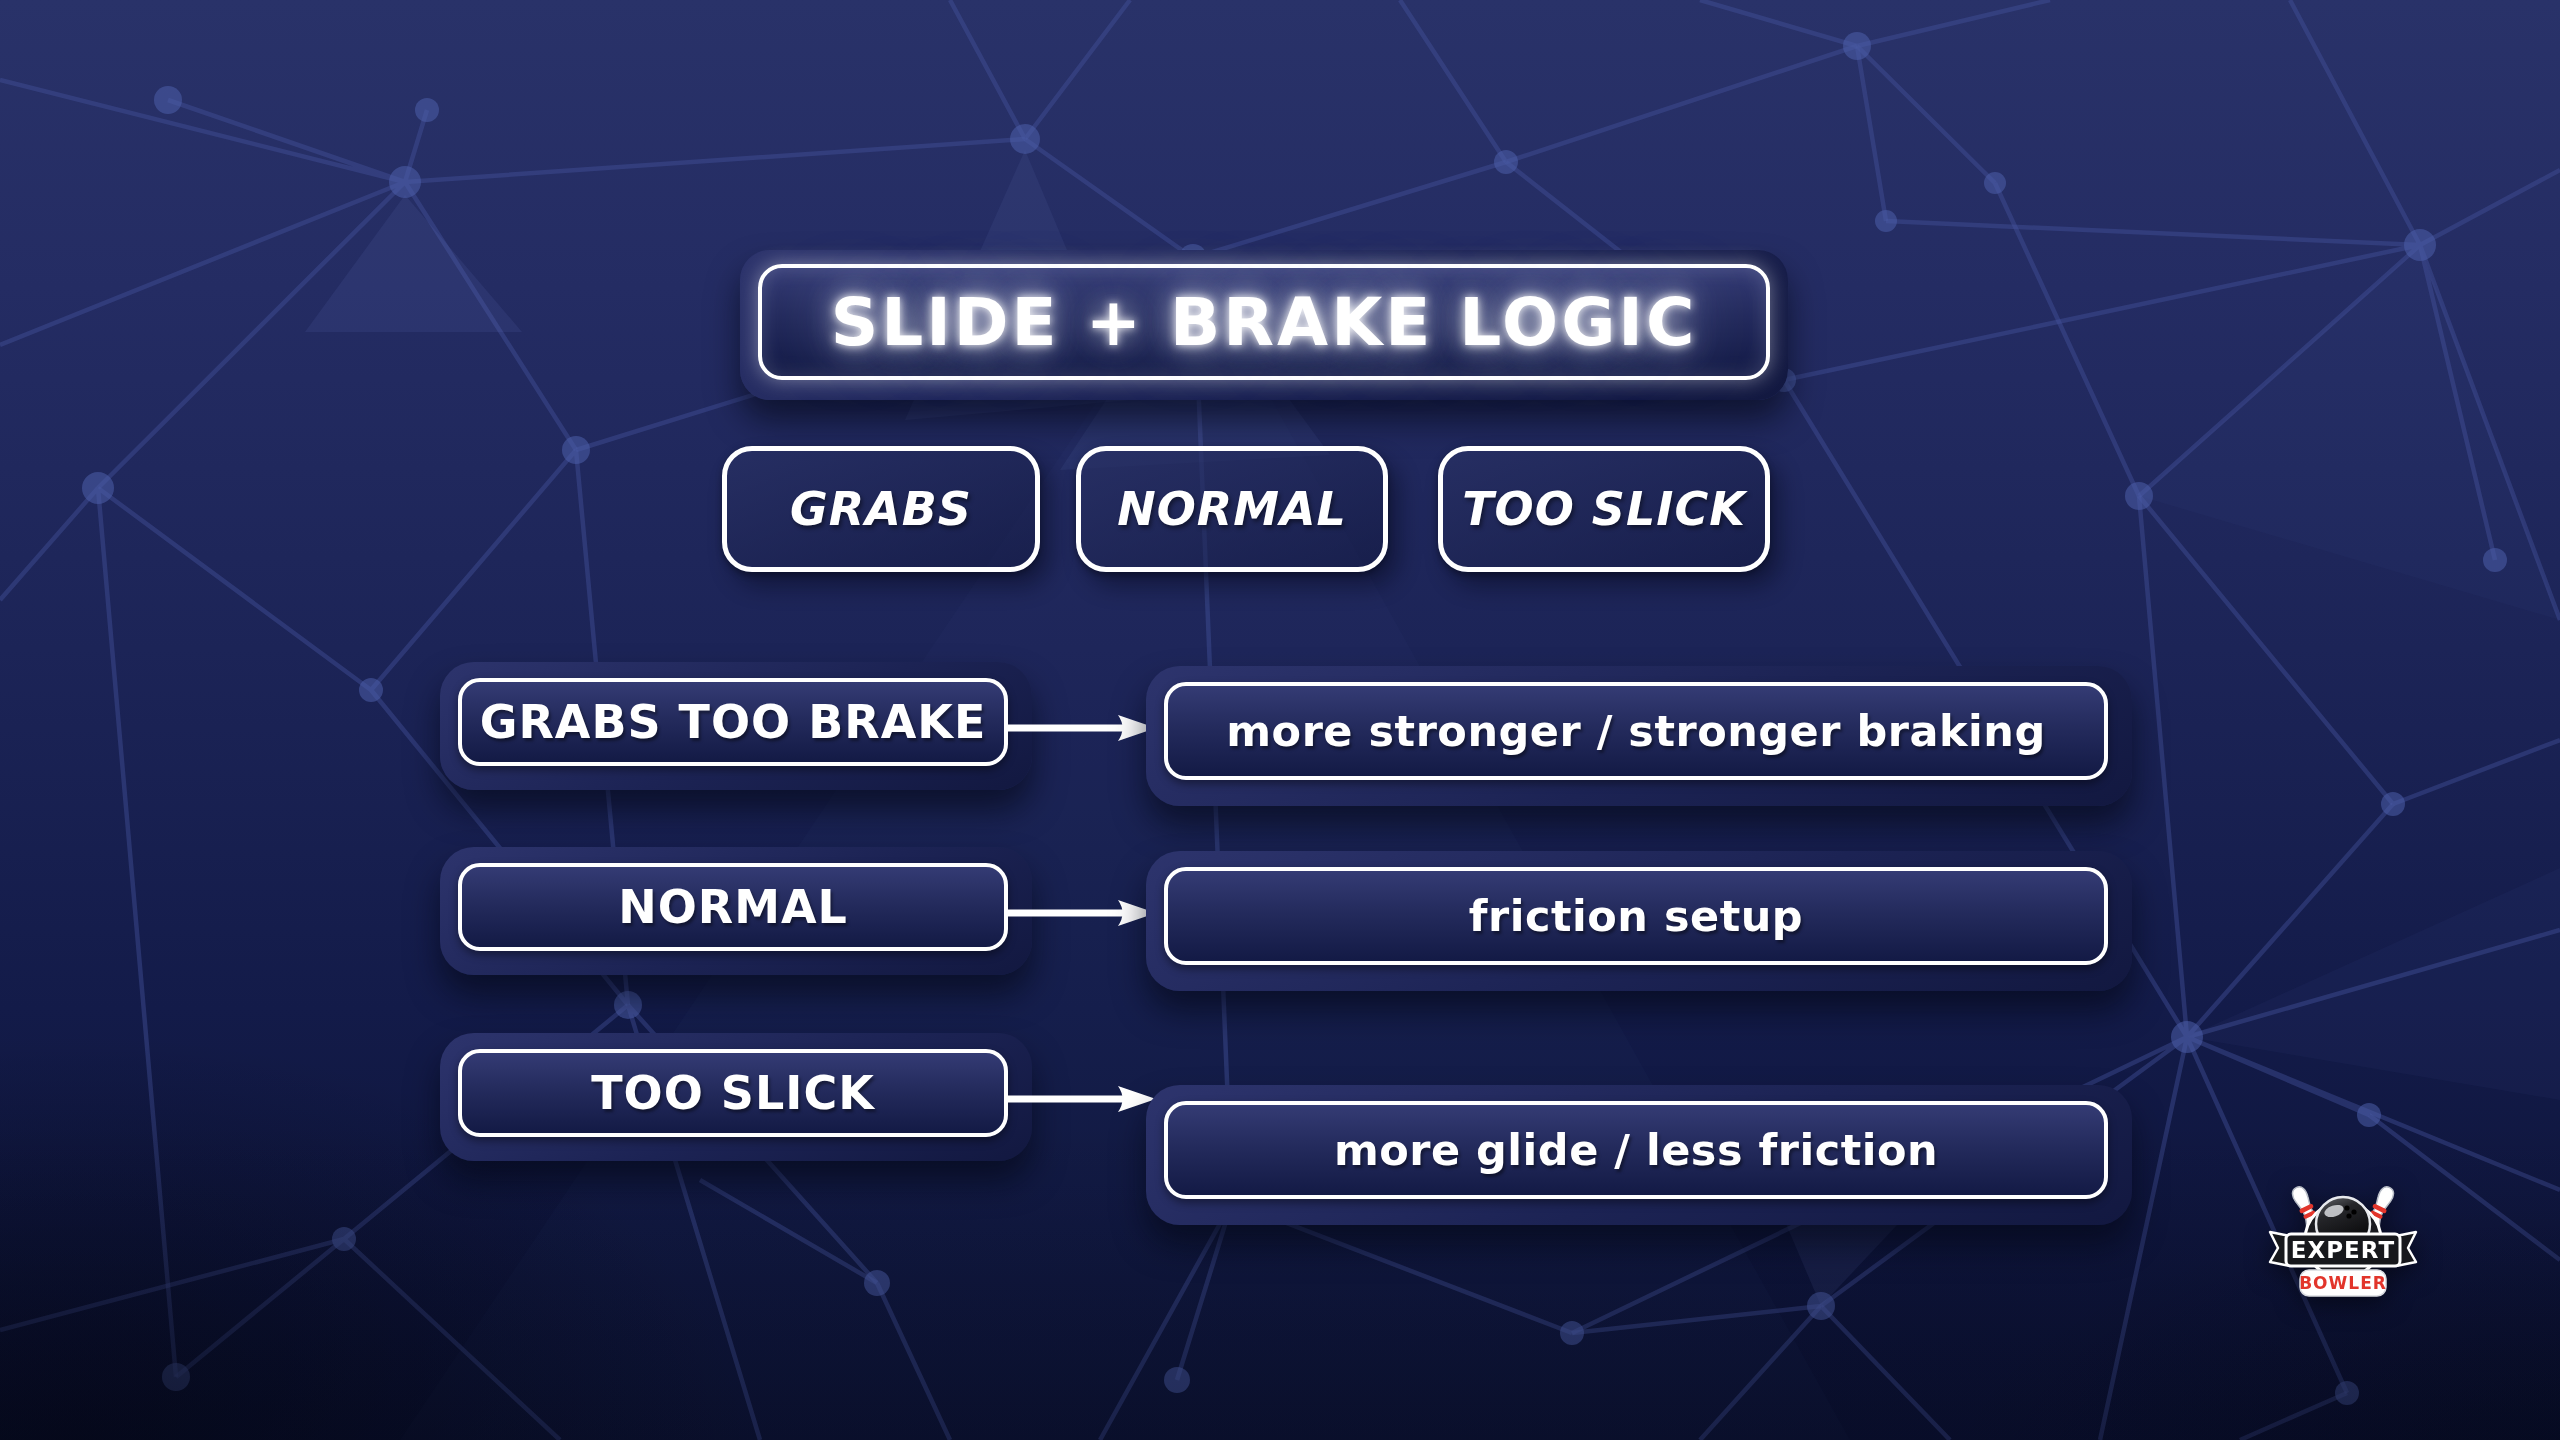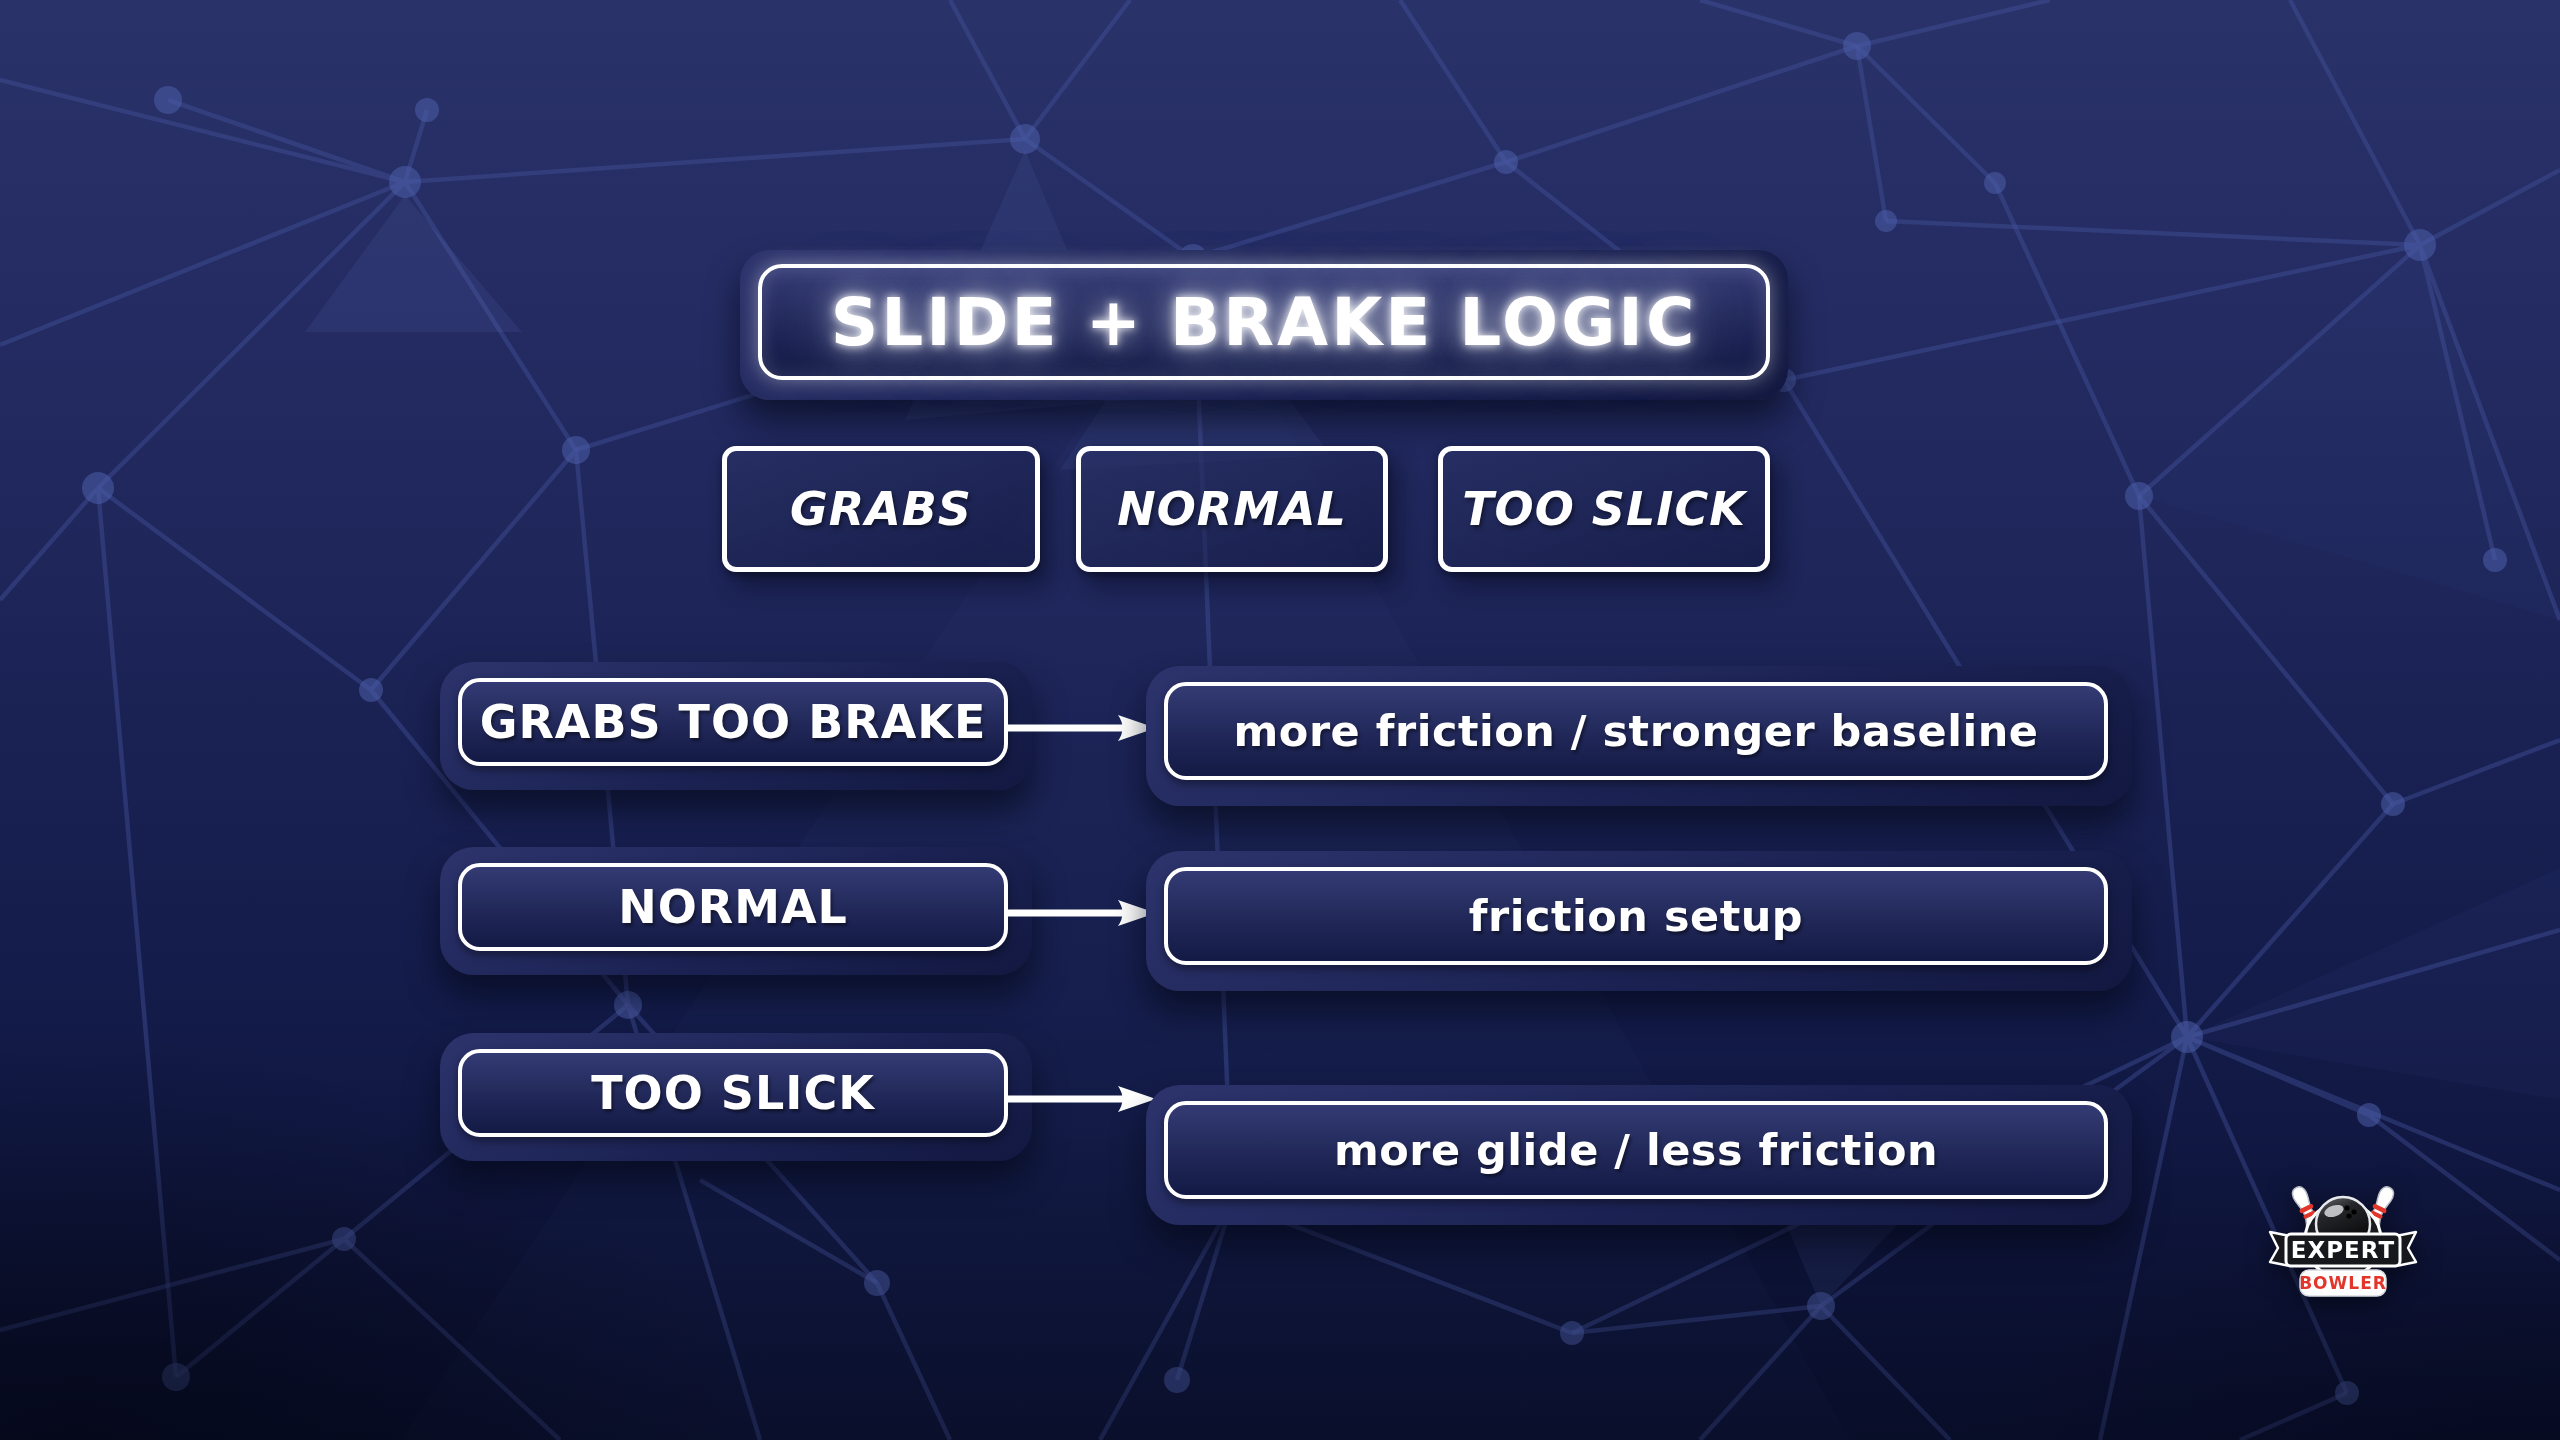--- a/index.html
+++ b/index.html
@@ -31,21 +31,21 @@
 
   
   .title-outer{left:720px;top:250px;width:1048px;height:150px;border-radius:30px;margin-left:20px;}
   .title-inner{inset:14px 18px 20px 18px;border-radius:24px;
     box-shadow:0 0 20px rgba(255,255,255,.40), inset 0 0 20px rgba(220,230,255,.18);}
   .title-text{color:#fff;font-size:66px;font-weight:bold;letter-spacing:3px;white-space:nowrap;
     text-shadow:0 0 10px rgba(255,255,255,.95),0 0 28px rgba(255,255,255,.75),0 0 60px rgba(185,200,255,.55);}
 
   
   .pill{position:absolute;top:446px;height:126px;box-sizing:border-box;
-    border:5px solid #fff;border-radius:14px;
+    border:5px solid #fff;border-radius:30px;
     background:linear-gradient(160deg,rgba(40,48,100,.75) 0%,rgba(15,21,58,.45) 100%);
     box-shadow:10px 14px 22px rgba(4,7,24,.45), 0 3px 6px rgba(0,0,0,.35);
     display:flex;align-items:center;justify-content:center;}
   .pill span{color:#fff;font-size:46px;font-weight:bold;font-style:italic;letter-spacing:1px;white-space:nowrap;
     text-shadow:2px 3px 4px rgba(0,0,0,.45);}
   .pill-grabs{left:722px;width:318px;}
   .pill-normal{left:1076px;width:312px;}
   .pill-tooslick{left:1438px;width:332px;}
 
   
@@ -156,21 +156,21 @@
     <div class="plaque-inner std">
       <span class="condition-text">GRABS TOO BRAKE</span>
     </div>
   </div>
   <svg class="arrow a0" viewBox="0 0 156 32">
     <line x1="4" y1="16" x2="120" y2="16" stroke="#fff" stroke-width="7"></line>
     <path d="M114,3 L152,16 L114,29 Q123,16 114,3 Z" fill="#fff"></path>
   </svg>
   <div class="plaque row-right r0r">
     <div class="plaque-inner deep">
-      <span class="action-text">more friction / stronger baseline</span>
+      <span class="action-text">more stronger / stronger braking</span>
     </div>
   </div>
 
   <div class="plaque row-left r1l">
     <div class="plaque-inner std">
       <span class="condition-text">NORMAL</span>
     </div>
   </div>
   <svg class="arrow a1" viewBox="0 0 156 32">
     <line x1="4" y1="16" x2="120" y2="16" stroke="#fff" stroke-width="7"></line>

